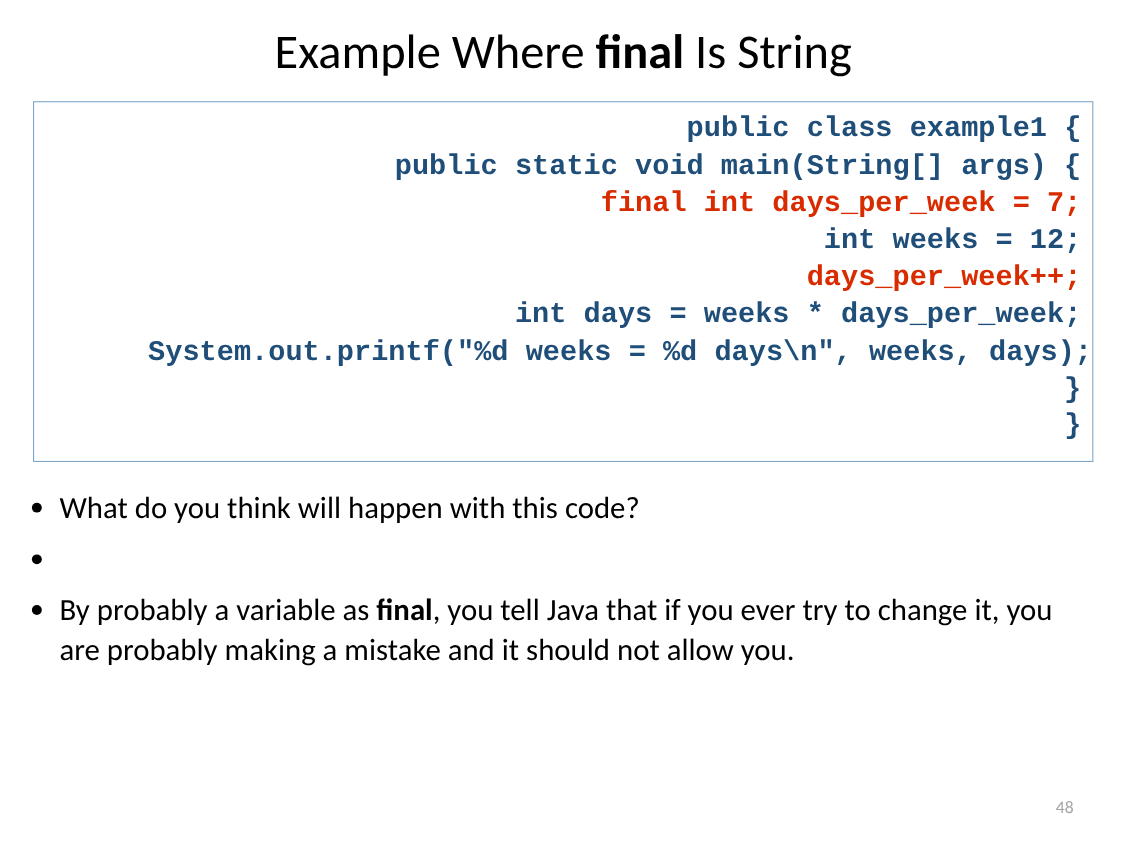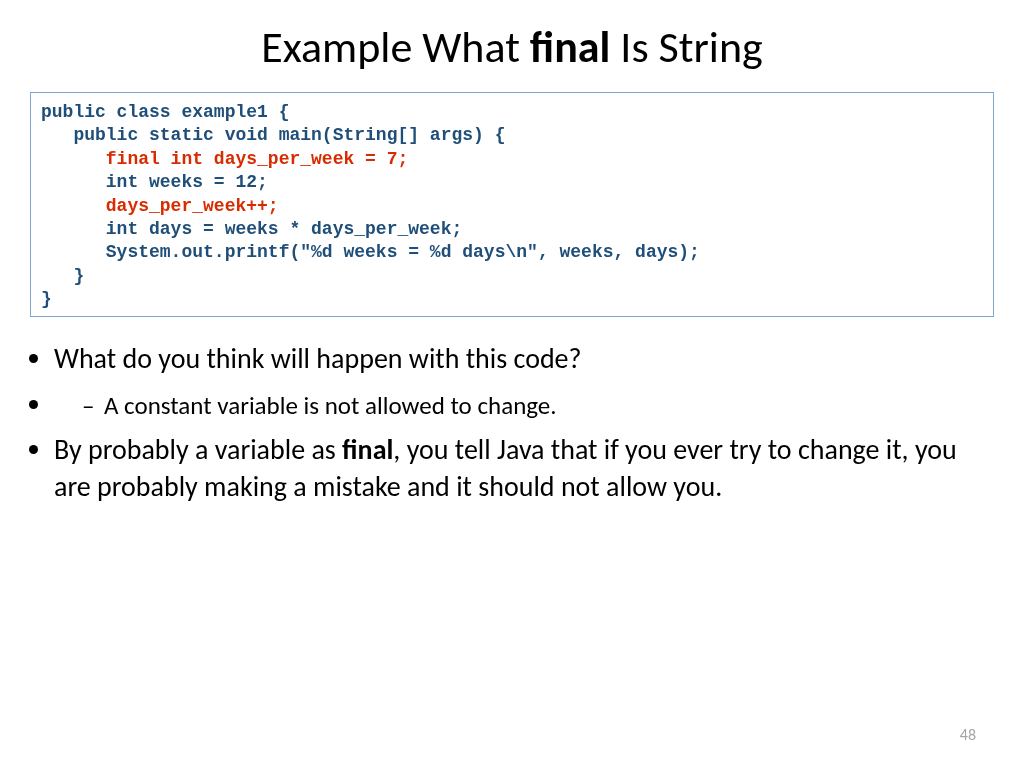--- a/index.html
+++ b/index.html
@@ -14,28 +14,29 @@
   }
   h1 {
     text-align: center;
     font-size: 44px;
     font-weight: 400;
     margin-bottom: 18px;
   }
   h1 .bold { font-weight: 700; }
   .codebox {
     border: 1px solid #7fa7c9;
-    padding: 8px 10px 4px 10px;
+    padding: 8px 10px 14px 10px;
     font-family: "Courier New", Courier, monospace;
-    font-size: 18px;
+    font-size: 26px;
     font-weight: 700;
     line-height: 1.3;
     color: #1f4e79;
     white-space: pre;
     margin-bottom: 24px;
+    text-align: right;
   }
   .codebox .red { color: #d92b00; }
   .bullets {
     font-size: 28px;
     line-height: 1.3;
     padding-left: 12px;
   }
   .bullets > li {
     list-style: disc;
     margin-left: 12px;
@@ -62,38 +63,35 @@
     bottom: 24px;
     right: 48px;
     color: #a6a6a6;
     font-size: 16px;
   }
 </style>
 </head>
 <body>
 
 <h1>
-  <span>Example What </span><span class="bold">final</span><span> Is String</span>
+  <span>Example Where </span><span class="bold">final</span><span> Is String</span>
 </h1>
 
 <div class="codebox"><span>public class example1 {</span>
 <span>   public static void main(String[] args) {</span>
 <span class="red">      final int days_per_week = 7;</span>
 <span>      int weeks = 12;</span>
 <span class="red">      days_per_week++;</span>
 <span>      int days = weeks * days_per_week;</span>
 <span>      System.out.printf("%d weeks = %d days\n", weeks, days);</span>
 <span>   }</span>
 <span>}</span></div>
 
 <ul class="bullets">
   <li>What do you think will happen with this code?</li>
   <li>
-    <ul class="sub">
-      <li>A constant variable is not allowed to change.</li>
-    </ul>
   </li>
   <li>
     <span>By probably a variable as </span><span class="bold">final</span><span>, you tell Java that if you ever try to change it, you are probably making a mistake and it should not allow you.</span>
   </li>
 </ul>
 
 <div class="pagenum">48</div>
 
 </body></html>

